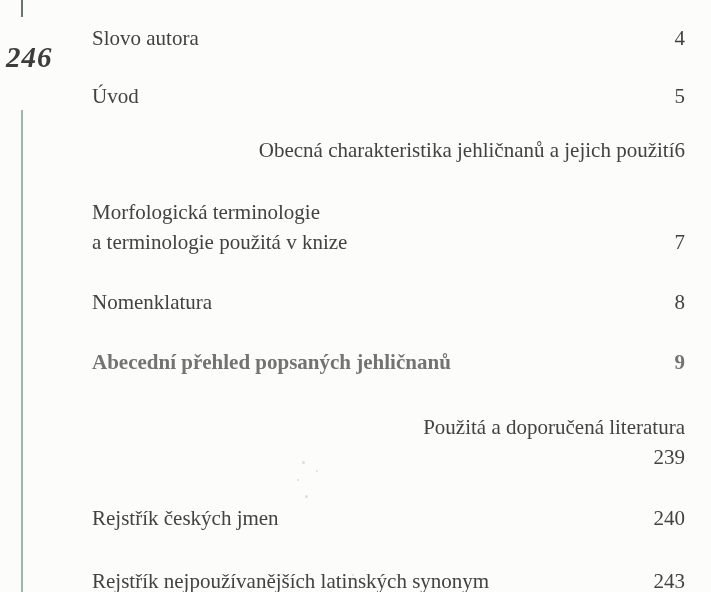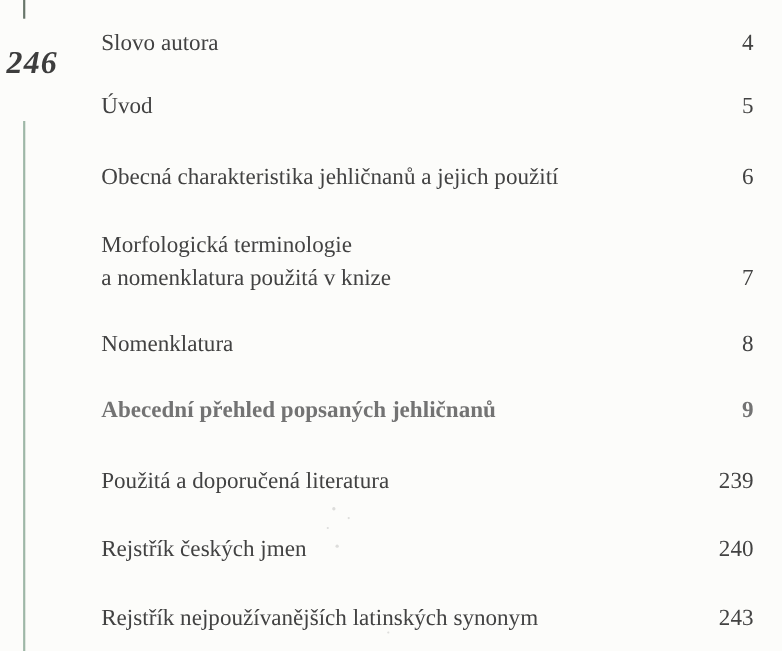--- a/index.html
+++ b/index.html
@@ -64,25 +64,25 @@
     color: #424242;
   }
   .toc-row.bold {
     font-weight: bold;
     color: #737373;
   }
   .toc-row .titles { text-align: left; }
   .toc-row .pagenum { text-align: right; white-space: nowrap; }
   .toc-row:nth-child(1) { margin-top: 23px; }
   .toc-row:nth-child(2) { margin-top: 28px; }
-  .toc-row:nth-child(3) { margin-top: 34px; }
+  .toc-row:nth-child(3) { margin-top: 24px; justify-content: flex-end; }
   .toc-row:nth-child(4) { margin-top: 32px; }
   .toc-row:nth-child(5) { margin-top: 30px; }
   .toc-row:nth-child(6) { margin-top: 30px; }
-  .toc-row:nth-child(7) { margin-top: 35px; }
+  .toc-row:nth-child(7) { margin-top: 35px; flex-direction: column; }
   .toc-row:nth-child(8) { margin-top: 31px; }
   .toc-row:nth-child(9) { margin-top: 33px; }
   
   .artifact {
     position: absolute;
     width: 3px;
     height: 3px;
     border-radius: 50%;
     background: rgba(140, 140, 140, 0.28);
   }
@@ -118,21 +118,21 @@
   <div class="toc-row">
     <div class="titles">
           <div>Obecná charakteristika jehličnanů a jejich použití</div>
         </div>
     <div class="pagenum">6</div>
   </div>
 
   <div class="toc-row">
     <div class="titles">
           <div>Morfologická terminologie</div>
-          <div>a nomenklatura použitá v knize</div>
+          <div>a terminologie použitá v knize</div>
         </div>
     <div class="pagenum">7</div>
   </div>
 
   <div class="toc-row">
     <div class="titles">
           <div>Nomenklatura</div>
         </div>
     <div class="pagenum">8</div>
   </div>

